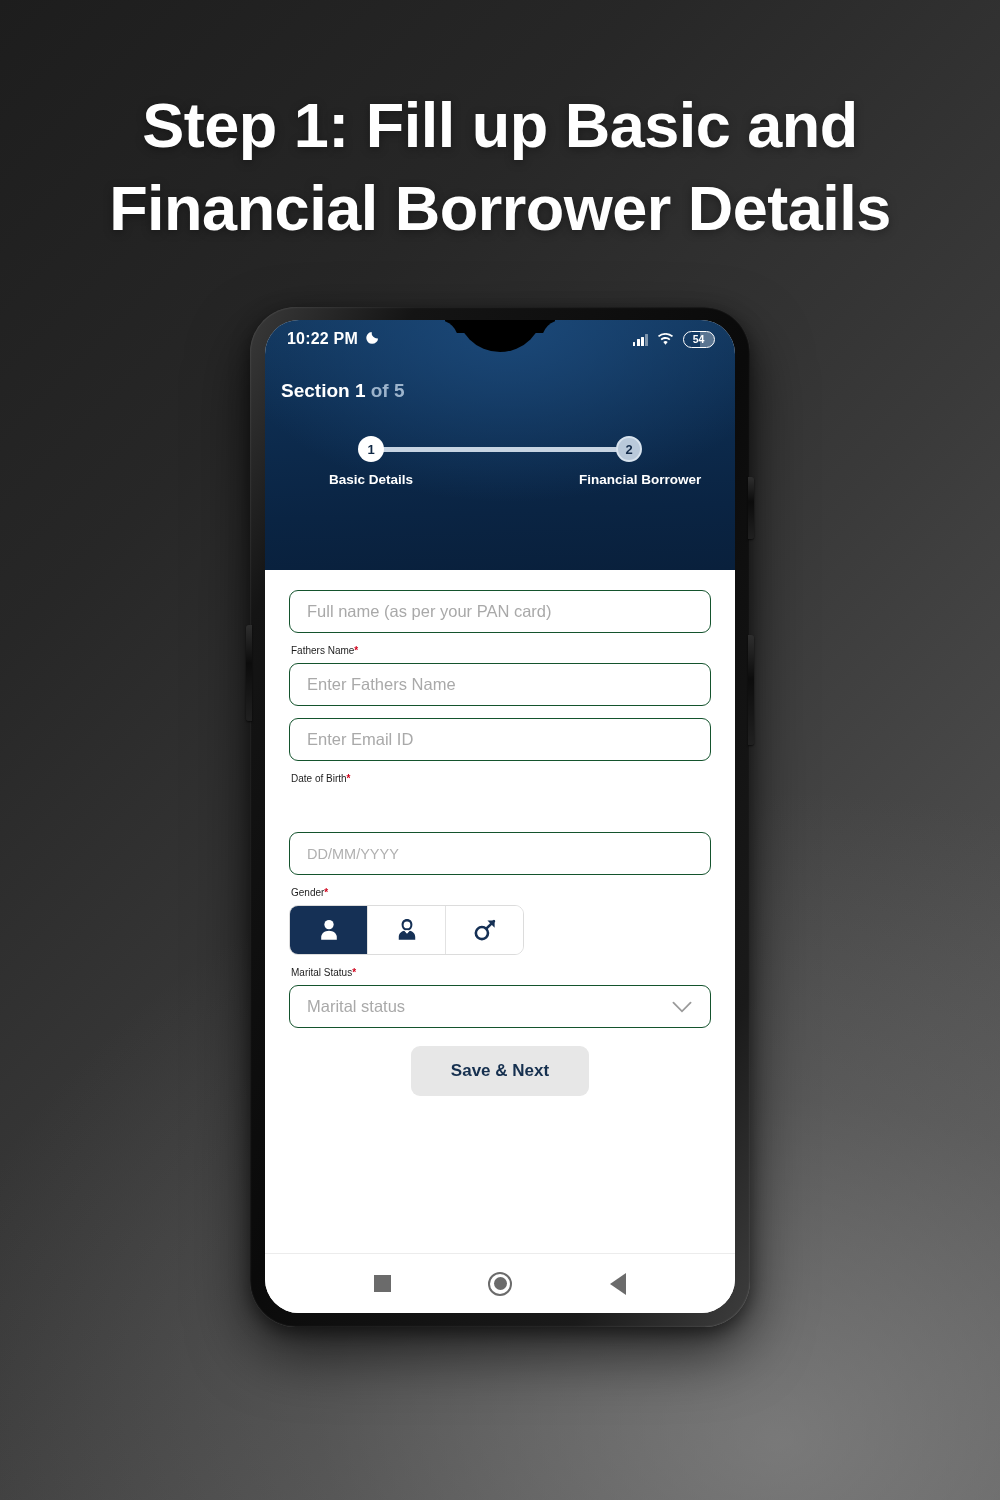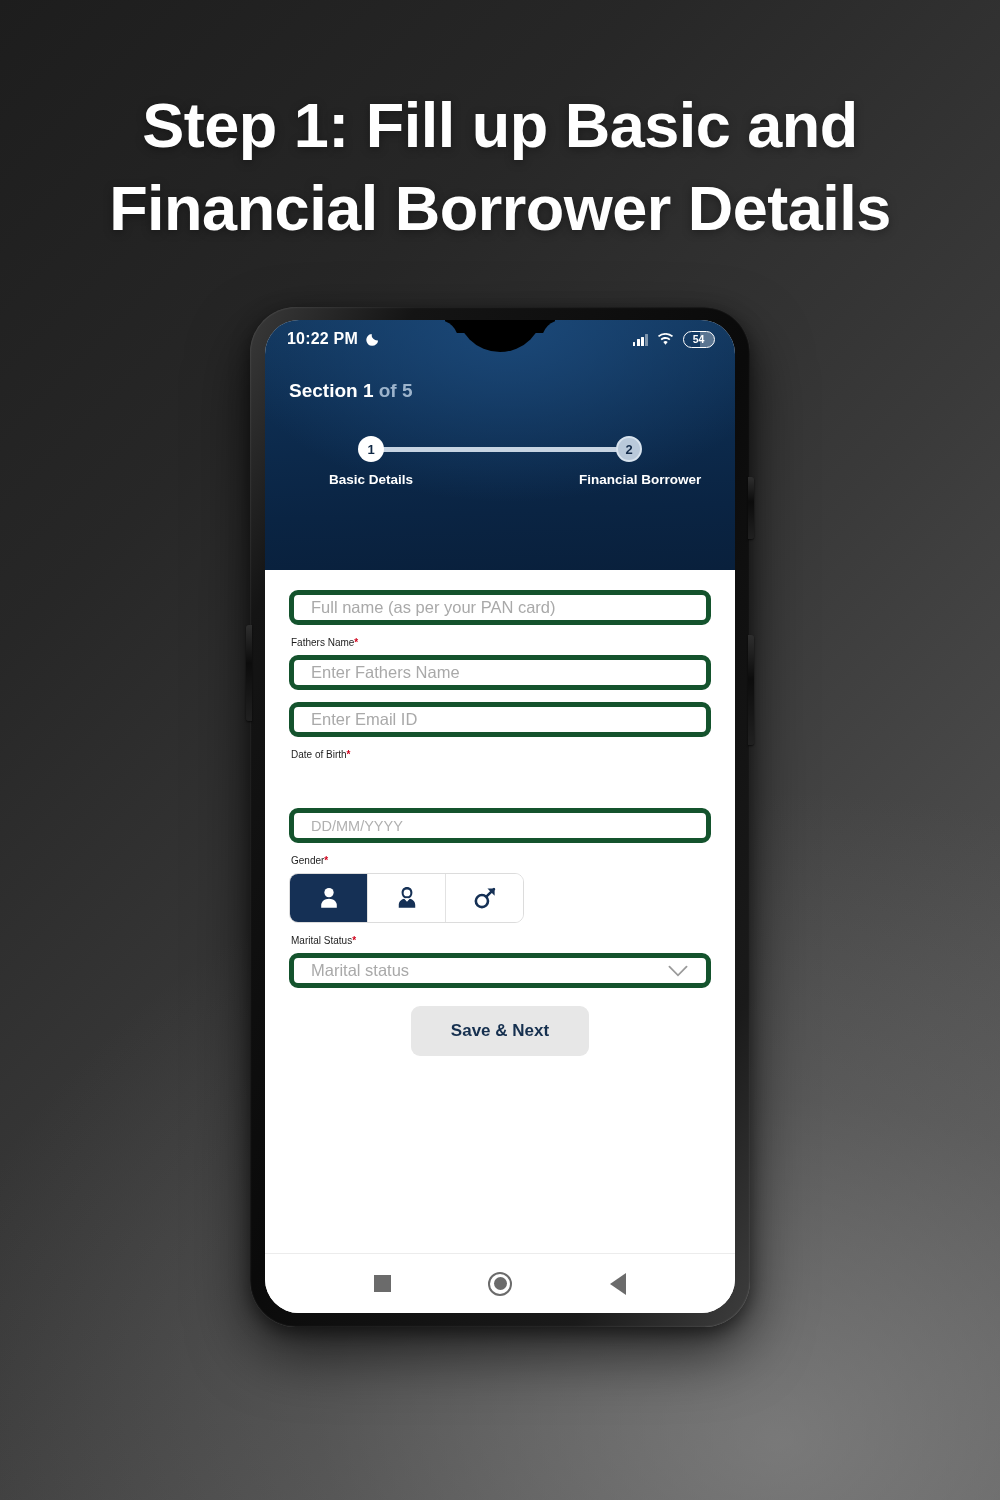--- a/index.html
+++ b/index.html
@@ -114,21 +114,21 @@
   .statusbar {
     position: relative;
     height: 38px;
     display: flex;
     align-items: center;
     justify-content: space-between;
     padding: 0 20px 0 22px;
     color: #fff;
     z-index: 3;
   }
-  .sb-left { display: flex; align-items: center; gap: 7px; }
+  .sb-left { display: flex; gap: 7px; }
   .sb-time { font-size: 16px; font-weight: bold; letter-spacing: 0.2px; }
   .sb-right { display: flex; align-items: center; gap: 9px; }
 
   .icon-moon { width: 15px; height: 15px; display: block; }
   .icon-signal { display: flex; align-items: flex-end; gap: 1.6px; height: 13px; }
   .icon-signal i { display: block; width: 2.6px; background: #fff; border-radius: 0.5px; }
   .icon-signal i:nth-child(1) { height: 4px; }
   .icon-signal i:nth-child(2) { height: 6.5px; }
   .icon-signal i:nth-child(3) { height: 9px; }
   .icon-signal i:nth-child(4) { height: 12px; opacity: 0.45; }
@@ -140,21 +140,21 @@
     border-radius: 9px;
     font-size: 10.5px;
     font-weight: bold;
     color: #fff;
     padding: 0 5px 0 4px;
     background: linear-gradient(90deg, rgba(255,255,255,0.00) 0%, rgba(255,255,255,0.00) 52%, rgba(255,255,255,0.30) 52%, rgba(255,255,255,0.30) 100%);
   }
 
   
   .section-title {
-    padding: 22px 0 0 24px;
+    padding: 22px 0 0 16px;
     font-size: 19px;
     font-weight: bold;
     color: #ffffff;
     position: relative;
     z-index: 2;
   }
   .section-title .muted { color: #9db4cc; font-weight: bold; }
 
   
   .stepper {
@@ -215,22 +215,22 @@
   .field-label {
     font-size: 10px;
     color: #1d1d1d;
     margin: 0 0 7px 2px;
     font-weight: normal;
   }
   .req { color: #d0021b; font-weight: bold; }
 
   .input {
     width: 100%;
-    height: 35px;
-    border: 5px solid #14532d;
+    height: 43px;
+    border: 1px solid #14532d;
     border-radius: 9px;
     background: #fff;
     display: flex;
     align-items: center;
     padding: 0 17px;
     font-size: 16.5px;
     color: #a9a9a9;
   }
   .input.small-ph { font-size: 14.5px; color: #b0b0b0; margin-top: 48px; }
 

